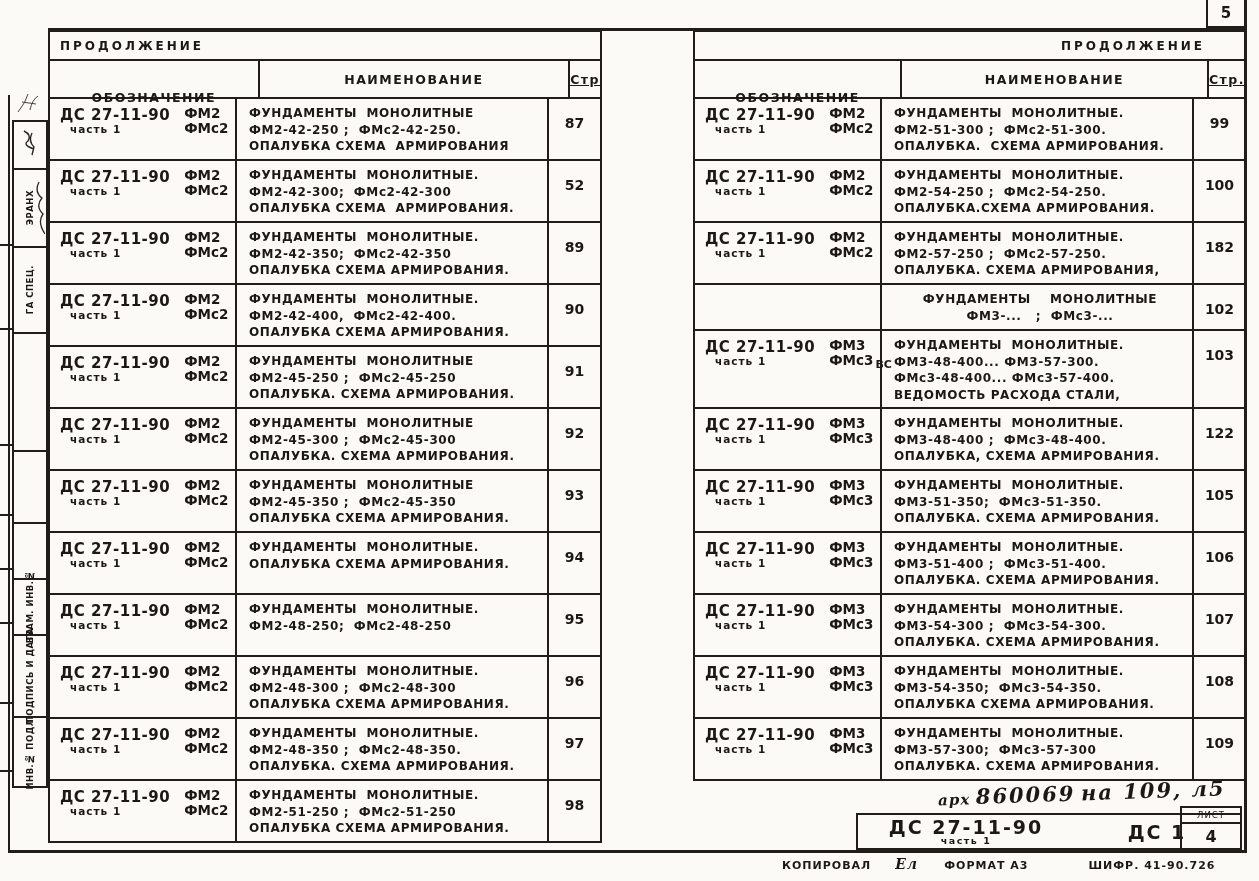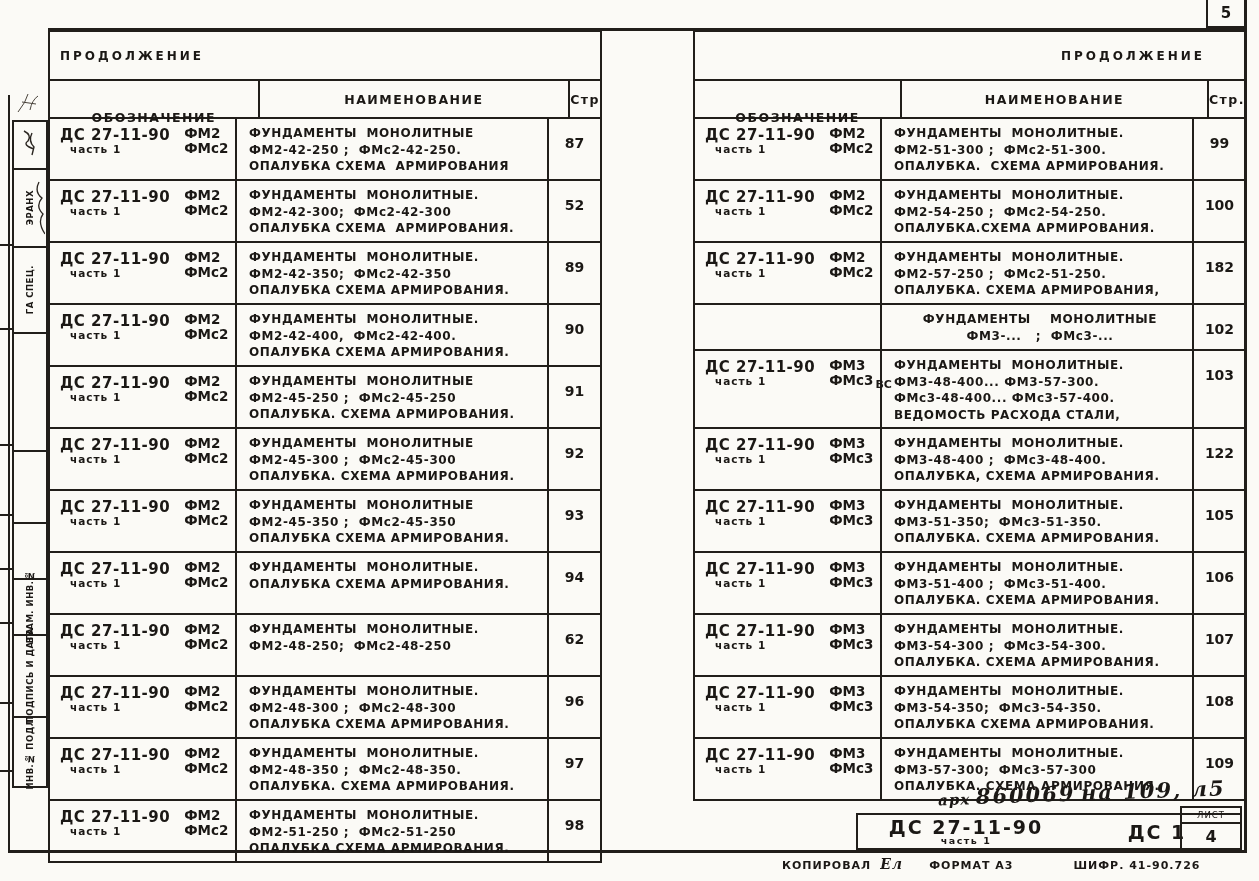--- a/index.html
+++ b/index.html
@@ -8,28 +8,28 @@
     background:#fbfaf6;color:#1b1815;
     font-family:"DejaVu Sans","Liberation Sans",sans-serif;
     -webkit-font-smoothing:antialiased;
   }
   .line{position:absolute;background:#211e1a;}
   
   .tbl{position:absolute;border:2.5px solid #211e1a;background:transparent;}
   .tbl-left{left:48px;top:30px;width:550px;}
   .tbl-right{left:693px;top:30px;width:550px;}
   .cont-row{height:27px;display:flex;align-items:center;
-    font-size:12px;font-weight:bold;letter-spacing:3px;padding:10px 10px;}
+    font-size:12px;font-weight:bold;letter-spacing:3px;padding:0 10px;}
   .tbl-right .cont-row{justify-content:flex-end;padding-right:40px;}
   .hdr{display:flex;border-top:2.5px solid #211e1a;height:36px;
     font-weight:bold;font-size:12.5px;letter-spacing:1.5px;}
   .hdr .hc{display:flex;align-items:center;justify-content:center;}
   .hc-des{width:210px;margin-top:36px;}
   .hc-name{width:312px;border-left:2.5px solid #211e1a;}
-  .hc-page{flex:1;border-left:2.5px solid #211e1a;}
+  .hc-page{flex:1;border-left:2.5px solid #211e1a;text-decoration:underline;}
   .row{display:flex;border-top:2.5px solid #211e1a;min-height:60px;}
   .row.lines-2{min-height:44px;}
   .row.lines-4{min-height:74px;}
   .c-des{width:185px;display:flex;align-items:flex-start;padding:7px 4px 4px 10px;box-sizing:border-box;}
   .des-left .des1{font-size:15px;font-weight:bold;letter-spacing:.5px;white-space:nowrap;}
   .des-left .des2{font-size:10.5px;font-weight:bold;letter-spacing:1px;padding-left:10px;margin-top:-1px;}
   .des-right{margin-left:14px;font-size:13.5px;font-weight:bold;line-height:15px;position:relative;}
   .des-right .note{font-size:11px;position:relative;top:3px;left:2px;}
   .c-name{width:312px;border-left:2.5px solid #211e1a;padding:6px 6px 4px 12px;box-sizing:border-box;}
   .c-name div{font-size:12px;font-weight:bold;line-height:16.5px;letter-spacing:.6px;white-space:pre;}
@@ -57,21 +57,21 @@
   .stamp-doc .d2{font-size:9.5px;font-weight:bold;letter-spacing:1.5px;margin-top:-1px;}
   .stamp-code{flex:1;display:flex;align-items:center;justify-content:center;
     font-size:19px;font-weight:bold;letter-spacing:2px;}
   .sheetbox{position:absolute;left:1180px;top:806px;width:62px;height:44px;
     border:2.5px solid #211e1a;box-sizing:border-box;display:flex;flex-direction:column;background:transparent;}
   .sheetbox .sl{height:14px;border-bottom:2px solid #211e1a;display:flex;align-items:center;justify-content:center;
     font-size:8.5px;font-weight:normal;letter-spacing:1px;}
   .sheetbox .sn{flex:1;display:flex;align-items:center;justify-content:center;font-size:16px;font-weight:bold;}
   .footer-row{position:absolute;left:782px;top:856px;width:470px;display:flex;align-items:baseline;
     font-size:11px;font-weight:bold;letter-spacing:1px;white-space:nowrap;}
-  .footer-row .hand{font-family:"DejaVu Serif","Liberation Serif",serif;font-style:italic;font-size:14px;margin:0 26px 0 9px;}
+  .footer-row .hand{font-family:"DejaVu Serif","Liberation Serif",serif;font-style:italic;font-size:14px;margin:0 26px 0 24px;}
   .footer-row .fmt{margin-right:60px;}
   .corner5{position:absolute;left:1206px;top:0;width:40px;height:28px;
     border-left:2.5px solid #211e1a;border-bottom:2.5px solid #211e1a;border-right:2.5px solid #211e1a;
     display:flex;align-items:center;justify-content:center;font-size:15px;font-weight:bold;box-sizing:border-box;}
   .sig-svg{position:absolute;}
 </style>
 </head>
 <body>
 
 <div class="line" style="left:48px;top:28px;width:1198px;height:2.5px;"></div>
@@ -290,21 +290,21 @@
       </div>
       <div class="des-right">
             <div>ФМ2</div>
             <div>ФМс2</div>
           </div>
     </div>
     <div class="c-name">
           <div>ФУНДАМЕНТЫ  МОНОЛИТНЫЕ.</div>
           <div>ФМ2-48-250;  ФМс2-48-250</div>
         </div>
-    <div class="c-page">62</div>
+    <div class="c-page">95</div>
   </div>
 
   <div class="row lines-3">
     <div class="c-des">
       <div class="des-left">
         <div class="des1">ДС 27-11-90</div>
         <div class="des2">часть 1</div>
       </div>
       <div class="des-right">
             <div>ФМ2</div>
@@ -411,21 +411,21 @@
         <div class="des1">ДС 27-11-90</div>
         <div class="des2">часть 1</div>
       </div>
       <div class="des-right">
             <div>ФМ2</div>
             <div>ФМс2</div>
           </div>
     </div>
     <div class="c-name">
           <div>ФУНДАМЕНТЫ  МОНОЛИТНЫЕ.</div>
-          <div>ФМ2-57-250 ;  ФМс2-51-250.</div>
+          <div>ФМ2-57-250 ;  ФМс2-57-250.</div>
           <div>ОПАЛУБКА. СХЕМА АРМИРОВАНИЯ,</div>
         </div>
     <div class="c-page">182</div>
   </div>
 
   <div class="row lines-2">
     <div class="c-des">
       <div class="des-left">
         <div class="des1"></div>
         <div class="des2"></div>

